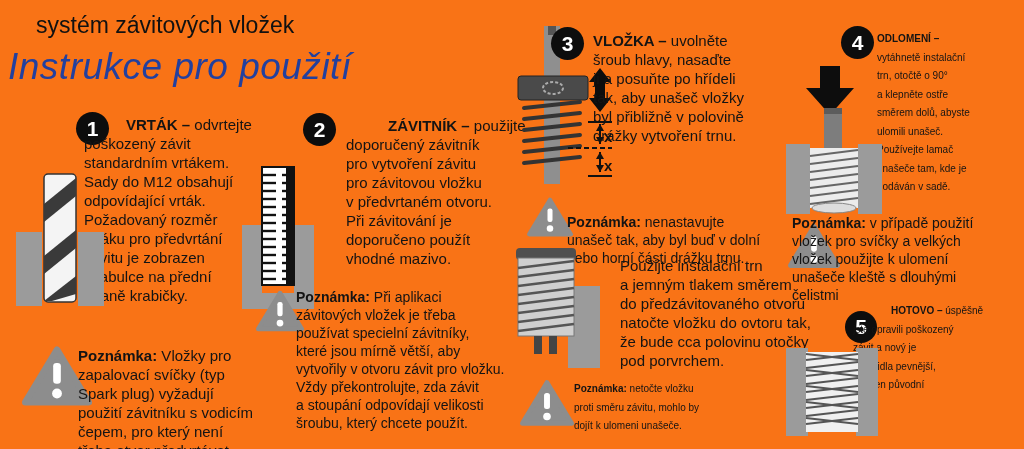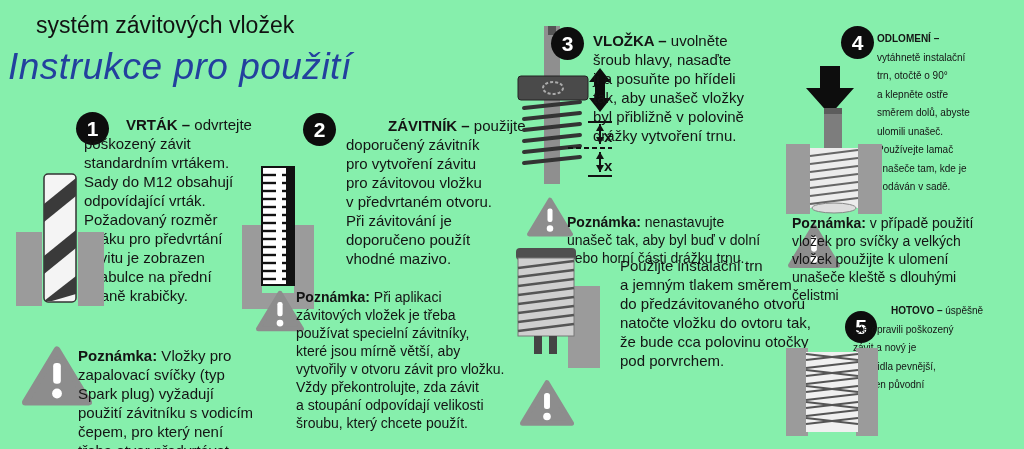--- a/index.html
+++ b/index.html
@@ -1,16 +1,16 @@
 <!DOCTYPE html>
 <html><head>
 <meta charset="utf-8">
 <style>
   html,body{margin:0;padding:0;background:#ffffff;}
-  #canvas{position:relative;width:1024px;height:449px;background:#86efac;overflow:hidden;
+  #canvas{position:relative;width:1024px;height:449px;background:#f97316;overflow:hidden;
           font-family:"Liberation Sans",sans-serif;color:#1a1a1a;}
   .abs{position:absolute;}
   .txt{white-space:pre-line;font-size:15px;line-height:19px;color:#141414;}
   .txt b{font-weight:bold;}
   .small{font-size:14px;line-height:18px;}
   .mid{font-size:10px;line-height:18.5px;}
   .subtitle{font-size:23px;color:#111;}
   .pagetitle{font-size:37px;color:#23409e;letter-spacing:0.5px;font-style:italic;}
   .badge{width:33px;height:33px;border-radius:50%;background:#0d0d0d;color:#fff;
          display:flex;align-items:center;justify-content:center;
@@ -190,20 +190,23 @@
 do předzávitovaného otvoru
 natočte vložku do ovtoru tak,
 že bude cca polovinu otočky
 pod porvrchem.</div>
 
   <svg class="abs" style="left:520px;top:378px;" width="54" height="50" viewBox="0 0 64 58">
     <path d="M32 5 L61 53 L3 53 Z" fill="#8d8d8d" stroke="#8d8d8d" stroke-width="6" stroke-linejoin="round"></path>
     <rect x="28.5" y="17" width="7" height="19" rx="3" fill="#fff"></rect>
     <circle cx="32" cy="45" r="4.5" fill="#fff"></circle>
   </svg>
+  <div class="abs txt mid" style="left:574px;top:380px;width:245px;"><b>Poznámka:</b><span> netočte vložku
+proti směru závitu, mohlo by
+dojít k ulomeni unašeče.</span></div>
 
   <div class="abs badge" style="left:841px;top:26px;">4</div>
   <div class="abs txt mid" style="left:877px;top:30px;width:147px;"><b>ODLOMENÍ –</b><span>
 vytáhnetě instalační
 trn, otočtě o 90°
 a klepněte ostře
 směrem dolů, abyste
 ulomili unašeč.
 Používejte lamač
 unašeče tam, kde je

